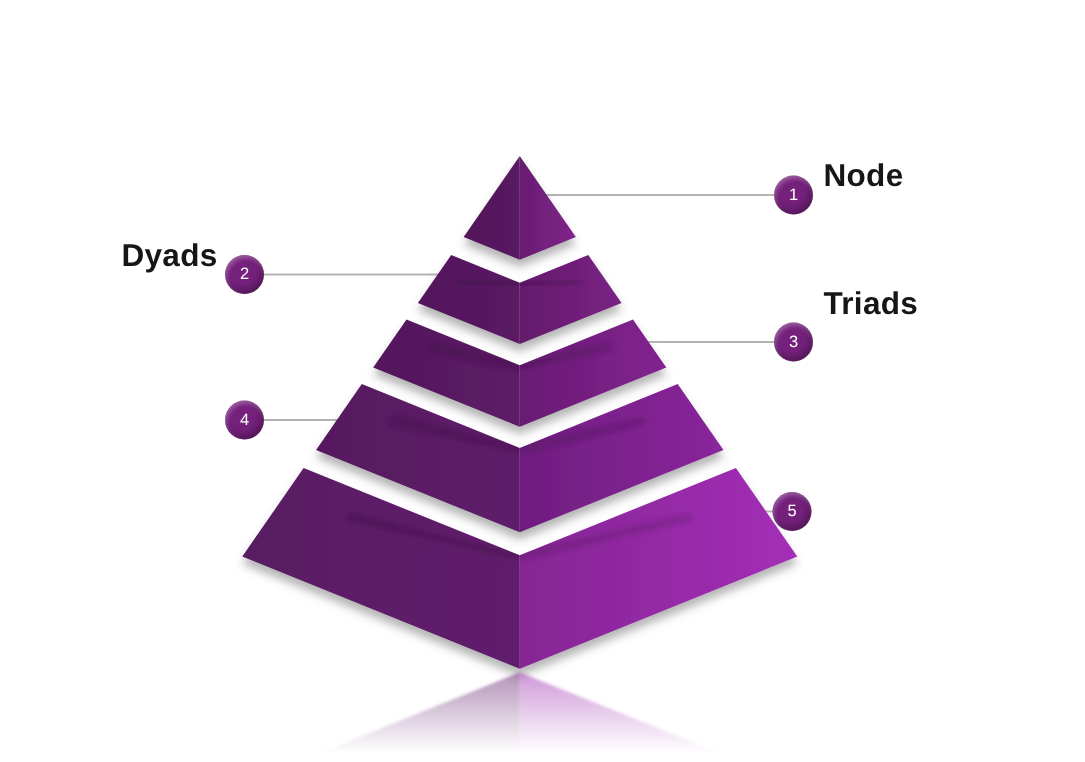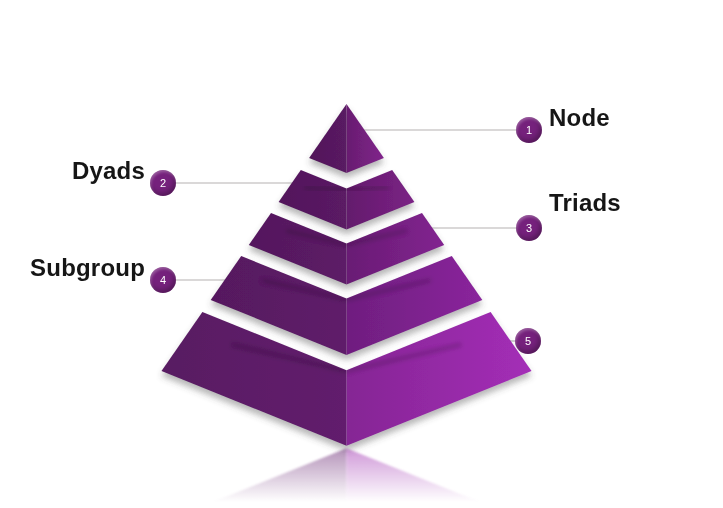--- a/index.html
+++ b/index.html
@@ -29,21 +29,21 @@
                 inset -2px -3px 5px rgba(0,0,0,.28);
   }
   .b1 { left: 516px; top: 117px; }
   .b2 { left: 150px; top: 170px; }
   .b3 { left: 516px; top: 215px; }
   .b4 { left: 150px; top: 267px; }
   .b5 { left: 515px; top: 328px; }
 
   .lvl-label {
     position: absolute;
-    font-size: 24px; font-weight: 700; line-height: 26px;
+    font-size: 21px; font-weight: 700; line-height: 26px;
     color: var(--label-text, #161616);
     letter-spacing: 0.2px;
     white-space: nowrap;
   }
   .l1 { left: 549px;  top: 105px; }
   .l2 { right: 578px; top: 158px; text-align: left; }
   .l3 { left: 549px;  top: 190px; }
   .l4 { right: 578px; top: 255px; text-align: right; }
   .l5 { left: 549px;  top: 316px; }
 </style>
@@ -184,15 +184,14 @@
   <div class="badge b4">
     <span>4</span>
   </div>
   <div class="badge b5">
     <span>5</span>
   </div>
 
   <div class="lvl-label l1">Node</div>
   <div class="lvl-label l2">Dyads</div>
   <div class="lvl-label l3">Triads</div>
-  <div class="lvl-label l4">Subgroup</div>
 
 </div>
 
 </body></html>

